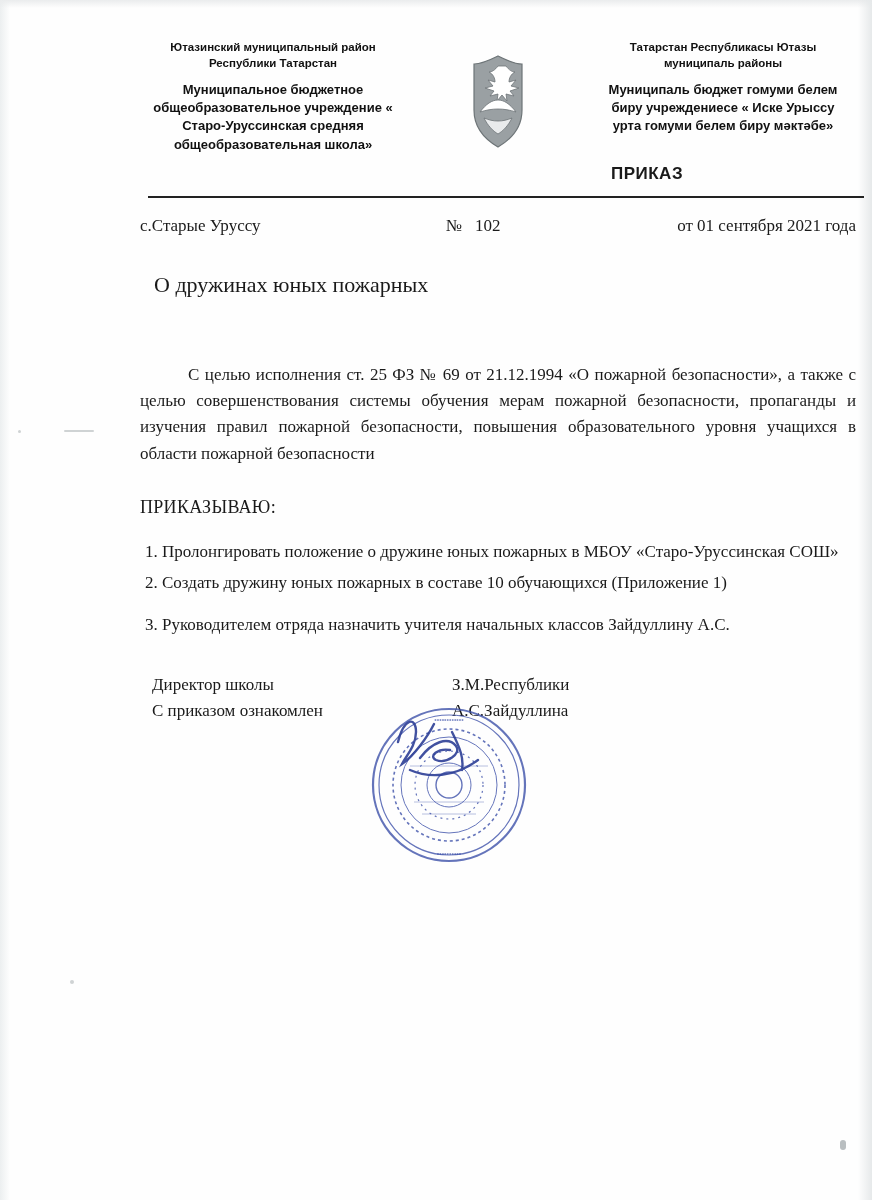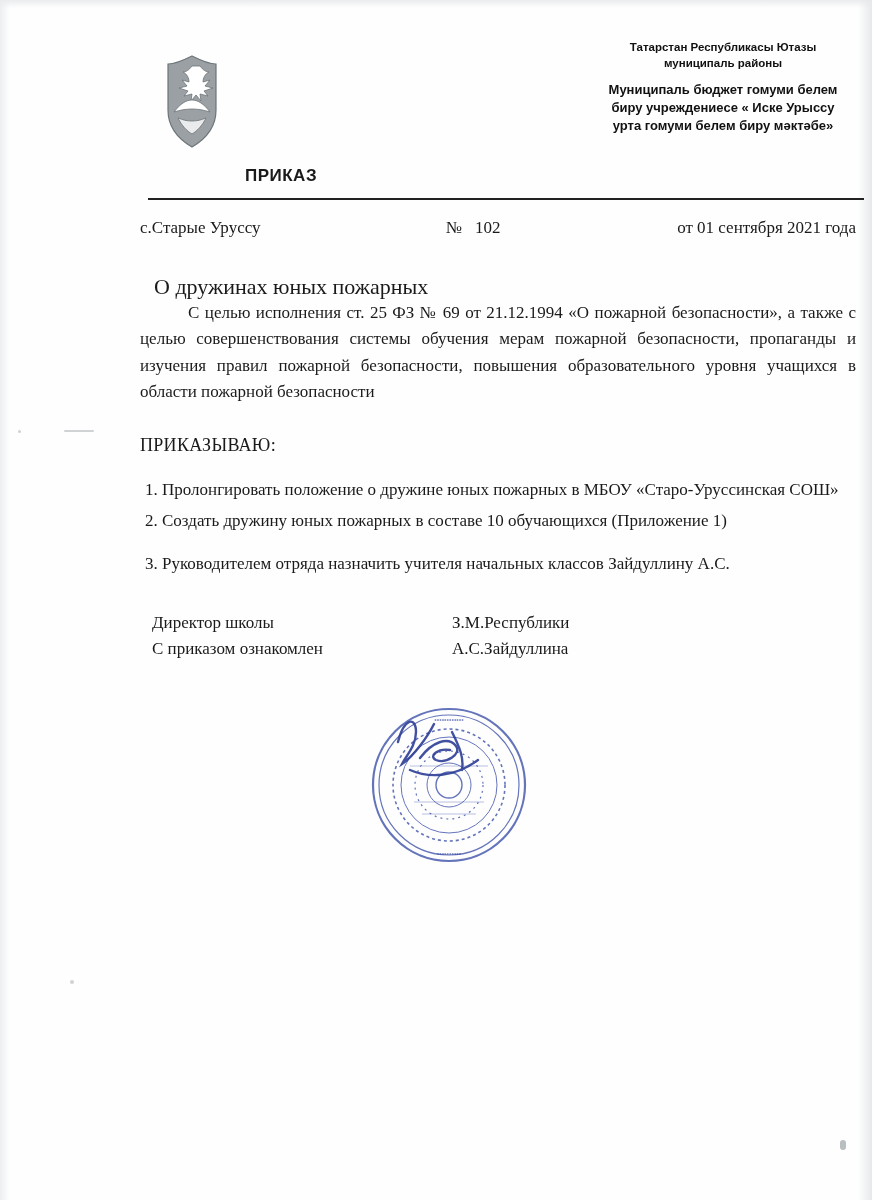--- a/index.html
+++ b/index.html
@@ -76,24 +76,25 @@
   }
   .emblem {
     width: 64px;
     height: 96px;
     margin: 14px 12px 0 12px;
     flex: 0 0 auto;
     position: relative;
   }
   .order-row {
     display: flex;
-    justify-content: space-between;
-    margin-top: 16px;
+    justify-content: flex-end;
+    margin-top: 10px;
     width: 700px;
     margin-left: 8px;
+    gap: 20px;
   }
   .order-word {
     width: 250px;
     text-align: center;
     font-family: "Liberation Sans", sans-serif;
     font-weight: bold;
     font-size: 17px;
     letter-spacing: 0.5px;
   }
   .rule {
@@ -116,20 +117,21 @@
   .meta .num { width: 180px; }
   .meta .date { flex: 1; text-align: right; }
 
   .subject {
     margin-top: 36px;
     margin-left: 14px;
     font-size: 22px;
   }
 
   .body-text {
+    margin-top: 64px;
     font-size: 17px;
     line-height: 1.55;
     text-align: justify;
     text-indent: 48px;
     width: 716px;
   }
   .order-verb {
     margin-top: 30px;
     margin-left: 0px;
     font-size: 18px;
@@ -196,20 +198,24 @@
 
   <div class="speck" style="left:18px;top:430px;width:3px;height:3px;"></div>
   <div class="speck" style="left:70px;top:980px;width:4px;height:4px;"></div>
   <div class="speck" style="left:64px;top:430px;width:30px;height:2px;border-radius:2px;"></div>
   <div class="speck" style="left:840px;top:1140px;width:6px;height:10px;border-radius:3px;background:#b9bec0;"></div>
 
   <div class="content">
 
     <div class="header">
       <div class="hdr-cols">
+        <div>
+          <div class="hdr-col small">Ютазинский муниципальный район Республики Татарстан</div>
+          <div class="hdr-col hdr-main">Муниципальное бюджетное общеобразовательное учреждение « Старо-Уруссинская средняя общеобразовательная школа»</div>
+        </div>
 
         <div class="emblem">
           <svg width="64" height="96" viewBox="0 0 64 96">
             <path d="M32 2 C20 8 12 10 8 10 L8 56 C8 74 20 86 32 93 C44 86 56 74 56 56 L56 10 C52 10 44 8 32 2 Z" fill="#9aa0a3" stroke="#6d7477" stroke-width="1.2"></path>
             <path d="M32 12 c-3 4 -6 6 -9 6 c4 2 6 6 6 10 l-7 -2 l5 6 l-8 2 l9 3 l-4 5 l8 -2 l-1 7 l5 -6 l5 6 l-1 -7 l8 2 l-4 -5 l9 -3 l-8 -2 l5 -6 l-7 2 c0 -4 2 -8 6 -10 c-3 0 -6 -2 -9 -6 z" fill="#ffffff" stroke="#6d7477" stroke-width="0.8"></path>
             <path d="M14 58 c6 -8 12 -12 18 -12 c6 0 12 4 18 12 c-6 -2 -12 -3 -18 -3 c-6 0 -12 1 -18 3 z" fill="#ffffff" stroke="#6d7477" stroke-width="0.8"></path>
             <path d="M18 64 c4 8 9 13 14 16 c5 -3 10 -8 14 -16 c-5 2 -9 3 -14 3 c-5 0 -9 -1 -14 -3 z" fill="#e9ebec" stroke="#6d7477" stroke-width="0.8"></path>
           </svg>
         </div>
 

